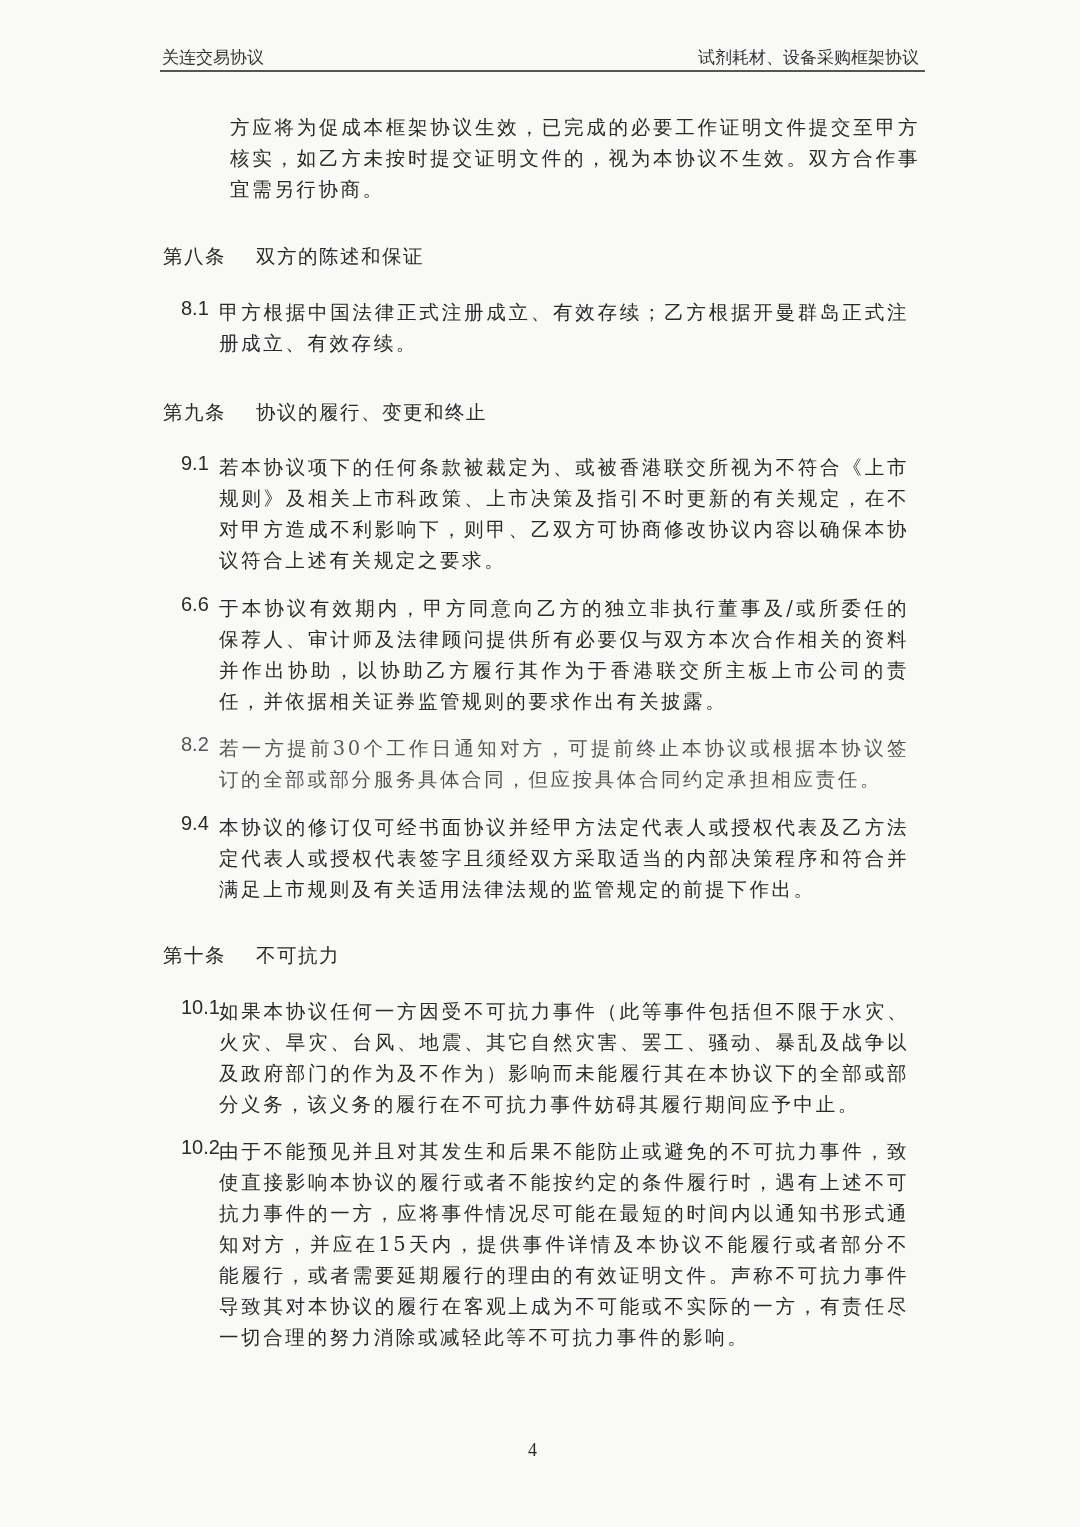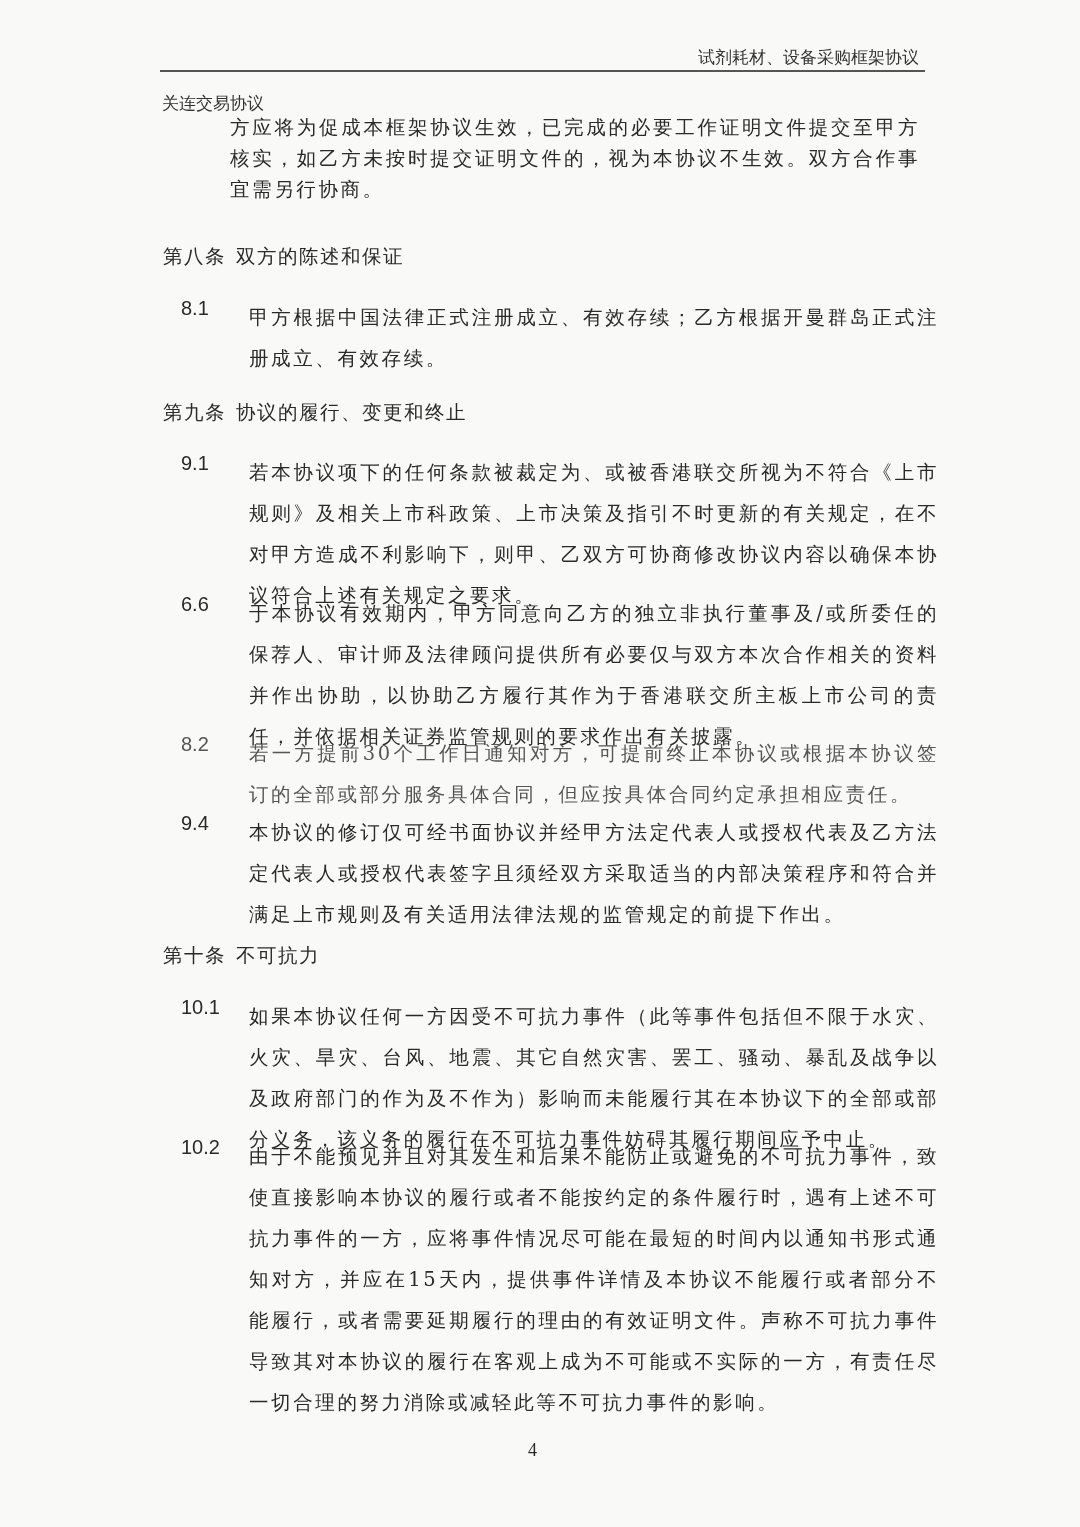--- a/index.html
+++ b/index.html
@@ -4,28 +4,28 @@
 <style>
   html, body { margin:0; padding:0; }
   body {
     width:1080px; height:1527px; background:#f9f9f7; position:relative; overflow:hidden;
     font-family: "DejaVu Serif", "Liberation Serif", serif; color:#2a2a2a;
   }
   .header {
     position:absolute; left:160px; top:42px; width:765px; height:28px;
     border-bottom:2px solid #555;
   }
-  .header .left { position:absolute; left:2px; top:4px; font-size:17px; color:#333; font-family:Liberation Sans, sans-serif;margin-top:46px; }
+  .header .left { position:absolute; left:2px; top:4px; font-size:17px; color:#333; font-family:Liberation Sans, sans-serif; }
   .header .right { position:absolute; right:6px; top:4px; font-size:17px; color:#333; font-family:"DejaVu Sans", sans-serif; }
   .para { position:absolute; left:230px; width:690px; font-size:19.5px; line-height:31px; letter-spacing:2.6px; text-align:justify; }
   .heading { position:absolute; left:163px; font-size:19.5px; letter-spacing:1.5px; }
-  .heading .num { margin-right:10px; }
+  .heading .num { margin-right:30px; }
   .clause { position:absolute; left:163px; width:760px; }
   .clause .cnum { position:absolute; left:18px; top:0; font-family:"Liberation Sans", sans-serif; font-size:20px; }
-  .clause .ctext { position:absolute; left:86px; width:690px; font-size:19.5px; line-height:41px; letter-spacing:2.6px; text-align:justify; }
+  .clause .ctext { position:absolute; left:56px; width:690px; font-size:19.5px; line-height:31px; letter-spacing:2.6px; text-align:justify; }
   .faded { color:#555; }
   .pageno { position:absolute; left:528px; top:1440px; font-size:18px; font-family:"Liberation Serif", serif; }
 </style>
 </head>
 <body>
 
 <div class="header">
   <span class="left">关连交易协议</span>
   <span class="right">试剂耗材、设备采购框架协议</span>
 </div>

